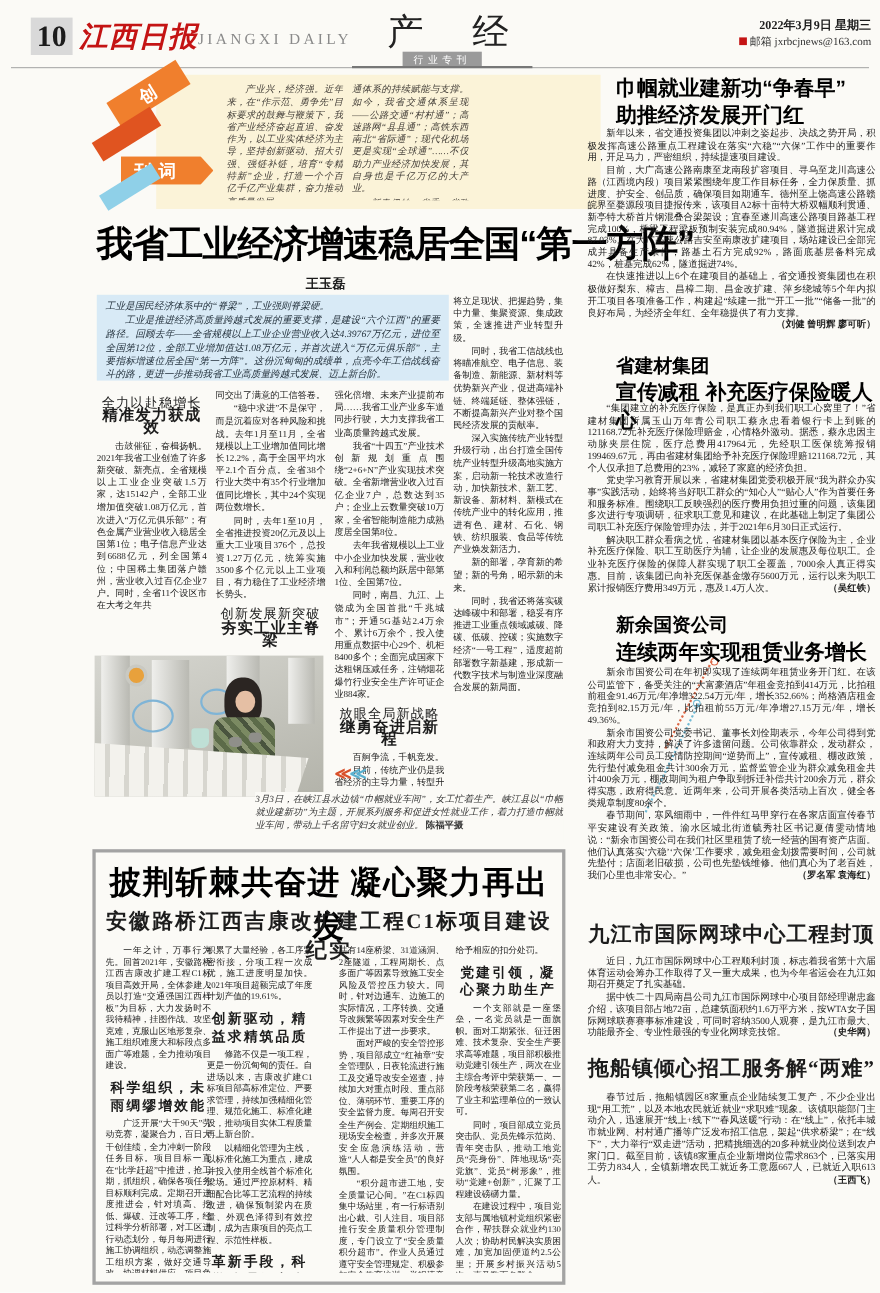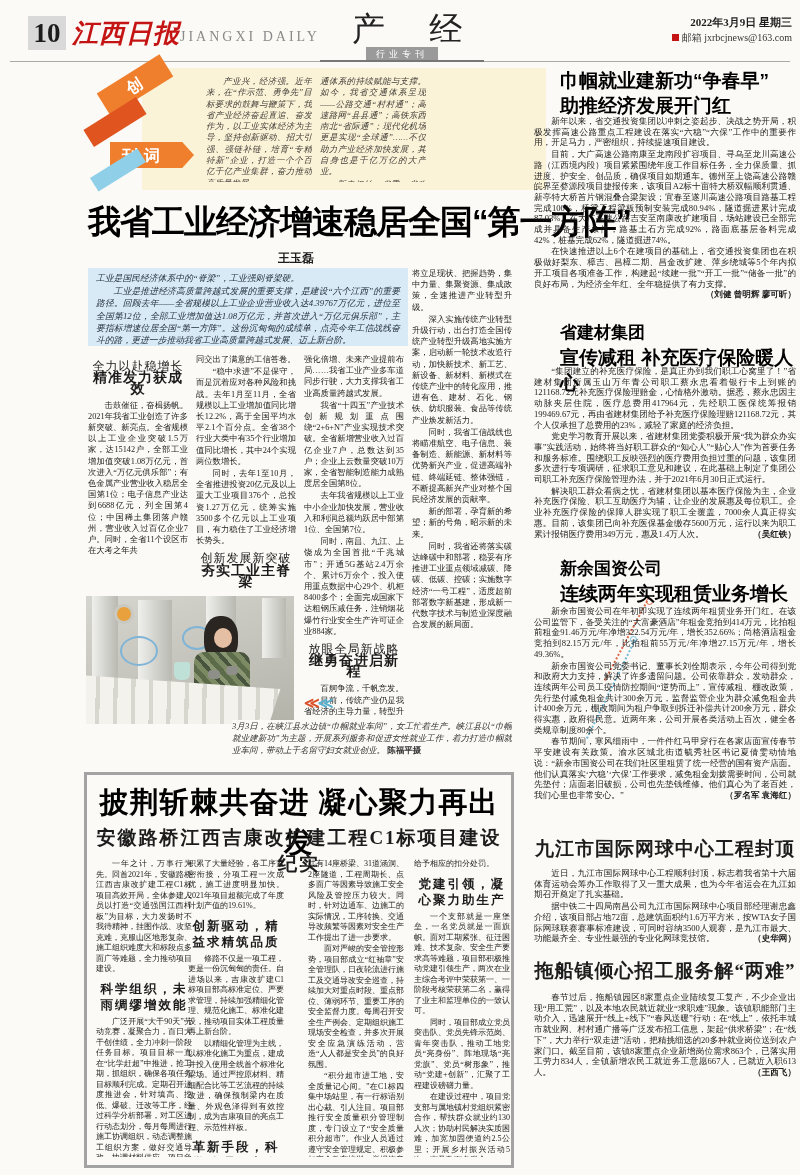--- a/index.html
+++ b/index.html
@@ -141,22 +141,22 @@
         <div class="para">同时，南昌、九江、上饶成为全国首批“千兆城市”；开通5G基站2.4万余个、累计6万余个，投入使用重点数据中心29个、机柜8400多个；全面完成国家下达粗钢压减任务，注销烟花爆竹行业安全生产许可证企业884家。</div>
         <div class="colsub">
           <div class="cs-a">放眼全局新战略</div>
           <div class="cs-b">继勇奋进启新程</div>
         </div>
         <div class="para">百舸争流，千帆竞发。</div>
         <div class="para">目前，传统产业仍是我省经济的主导力量，转型升级任务艰巨繁重。我省</div>
       </div>
     <div class="abs mcol jt" style="left:326px;top:72px;width:100px;height:426px;">
         <div class="para pc">将立足现状、把握趋势，集中力量、集聚资源、集成政策，全速推进产业转型升级。</div>
+        <div class="para">同时，我省工信战线也将瞄准航空、电子信息、装备制造、新能源、新材料等优势新兴产业，促进高端补链、终端延链、整体强链，不断提高新兴产业对整个国民经济发展的贡献率。</div>
         <div class="para">深入实施传统产业转型升级行动，出台打造全国传统产业转型升级高地实施方案，启动新一轮技术改造行动，加快新技术、新工艺、新设备、新材料、新模式在传统产业中的转化应用，推进有色、建材、石化、钢铁、纺织服装、食品等传统产业焕发新活力。</div>
-        <div class="para">同时，我省工信战线也将瞄准航空、电子信息、装备制造、新能源、新材料等优势新兴产业，促进高端补链、终端延链、整体强链，不断提高新兴产业对整个国民经济发展的贡献率。</div>
         <div class="para">新的部署，孕育新的希望；新的号角，昭示新的未来。</div>
         <div class="para">同时，我省还将落实碳达峰碳中和部署，稳妥有序推进工业重点领域减碳、降碳、低碳、控碳；实施数字经济“一号工程”，适度超前部署数字新基建，形成新一代数字技术与制造业深度融合发展的新局面。</div>
       </div>
 
     <div class="abs photo" style="left:0px;top:400px;width:208px;height:128px;">
       <div class="ph-machine" style="left:6px;top:0;width:26px;height:90px;"></div>
       <div class="ph-machine" style="left:52px;top:4px;width:34px;height:80px;"></div>
       <div class="ph-machine" style="left:120px;top:0;width:30px;height:56px;"></div>
       <div class="ph-machine" style="left:176px;top:2px;width:24px;height:60px;"></div>
       <div class="ph-reel" style="left:28px;top:8px;width:14px;height:14px;"></div>

